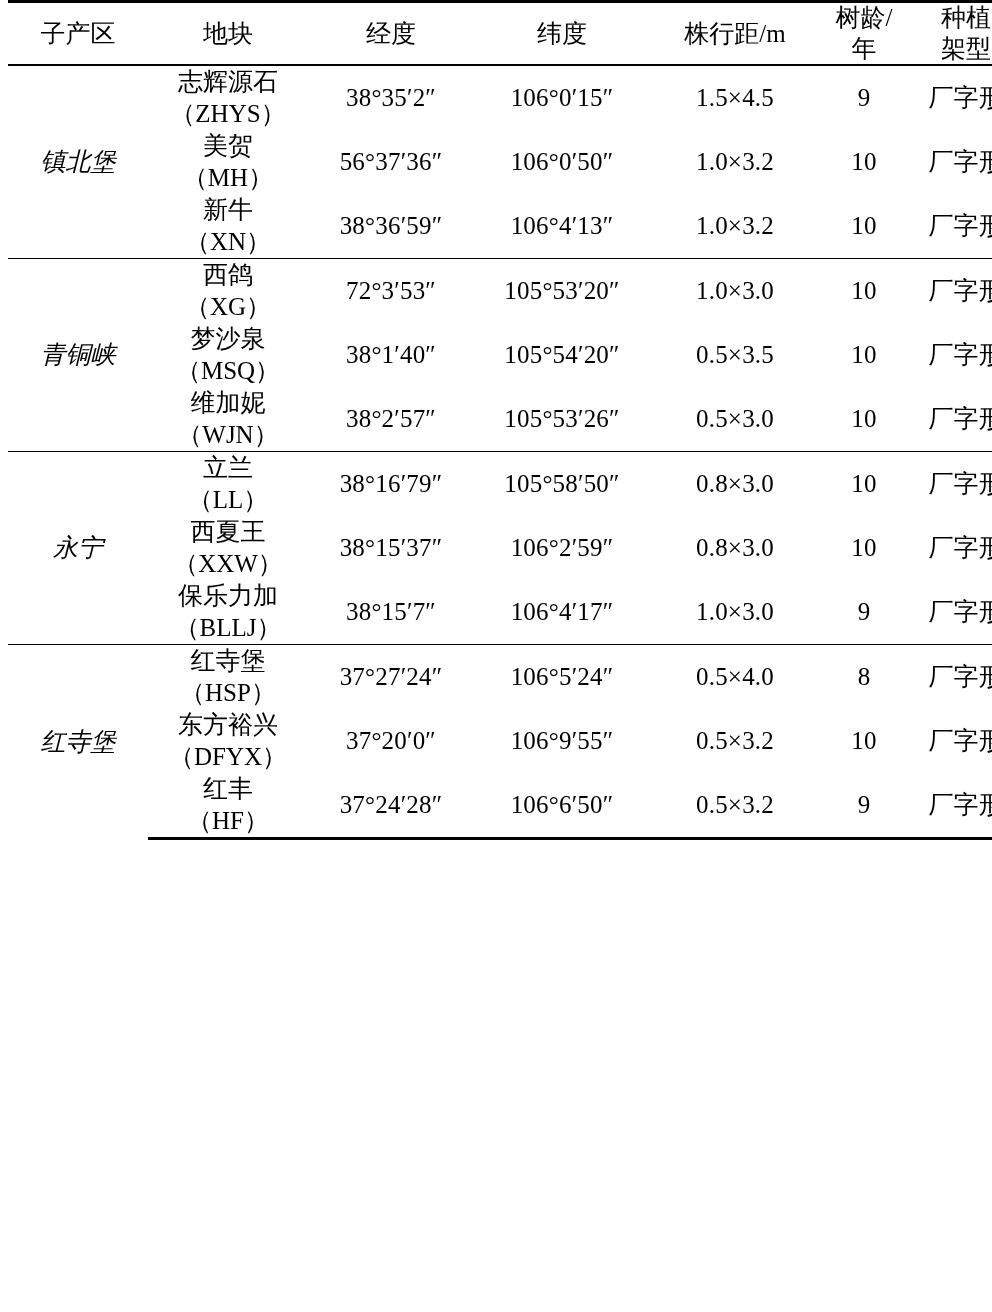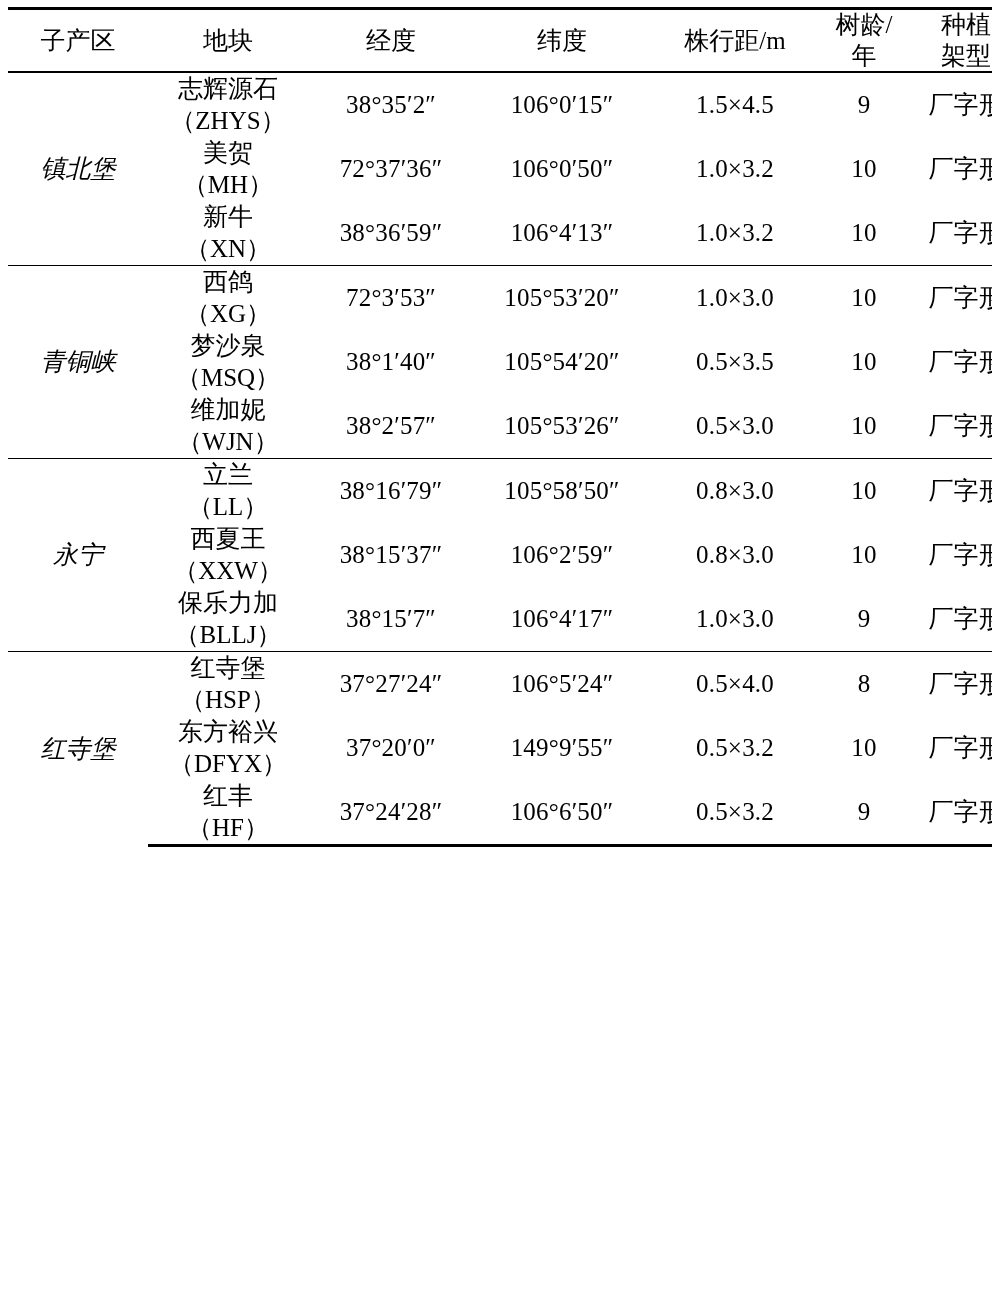--- a/index.html
+++ b/index.html
@@ -9,21 +9,21 @@
   }
   body {
     width: 992px;
     height: 1312px;
     font-family: "Liberation Serif", "DejaVu Serif", serif;
     color: #000000;
   }
   #table-wrap {
     width: 992px;
     box-sizing: border-box;
-    padding: 7px 8px;
+    padding: 0 8px;
   }
   table.data-table {
     width: 976px;
     border-collapse: collapse;
     table-layout: fixed;
   }
   table.data-table td, table.data-table th {
     border: none;
     padding: 0;
     text-align: center;
@@ -121,21 +121,21 @@
         <td class="num">106°0′15″</td>
         <td class="num">1.5×4.5</td>
         <td class="num">9</td>
         <td>厂字形</td>
       </tr>
       <tr>
         <td class="plot">
           <span class="cn">美贺</span>
           <span class="ab">（MH）</span>
         </td>
-        <td class="num">72°37′36″</td>
+        <td class="num">56°37′36″</td>
         <td class="num">106°0′50″</td>
         <td class="num">1.0×3.2</td>
         <td class="num">10</td>
         <td>厂字形</td>
       </tr>
       <tr>
         <td class="plot">
           <span class="cn">新牛</span>
           <span class="ab">（XN）</span>
         </td>
@@ -227,21 +227,21 @@
         <td class="num">0.5×4.0</td>
         <td class="num">8</td>
         <td>厂字形</td>
       </tr>
       <tr>
         <td class="plot">
           <span class="cn">东方裕兴</span>
           <span class="ab">（DFYX）</span>
         </td>
         <td class="num">37°20′0″</td>
-        <td class="num">149°9′55″</td>
+        <td class="num">106°9′55″</td>
         <td class="num">0.5×3.2</td>
         <td class="num">10</td>
         <td>厂字形</td>
       </tr>
       <tr class="rule-bottom">
         <td class="plot">
           <span class="cn">红丰</span>
           <span class="ab">（HF）</span>
         </td>
         <td class="num">37°24′28″</td>

